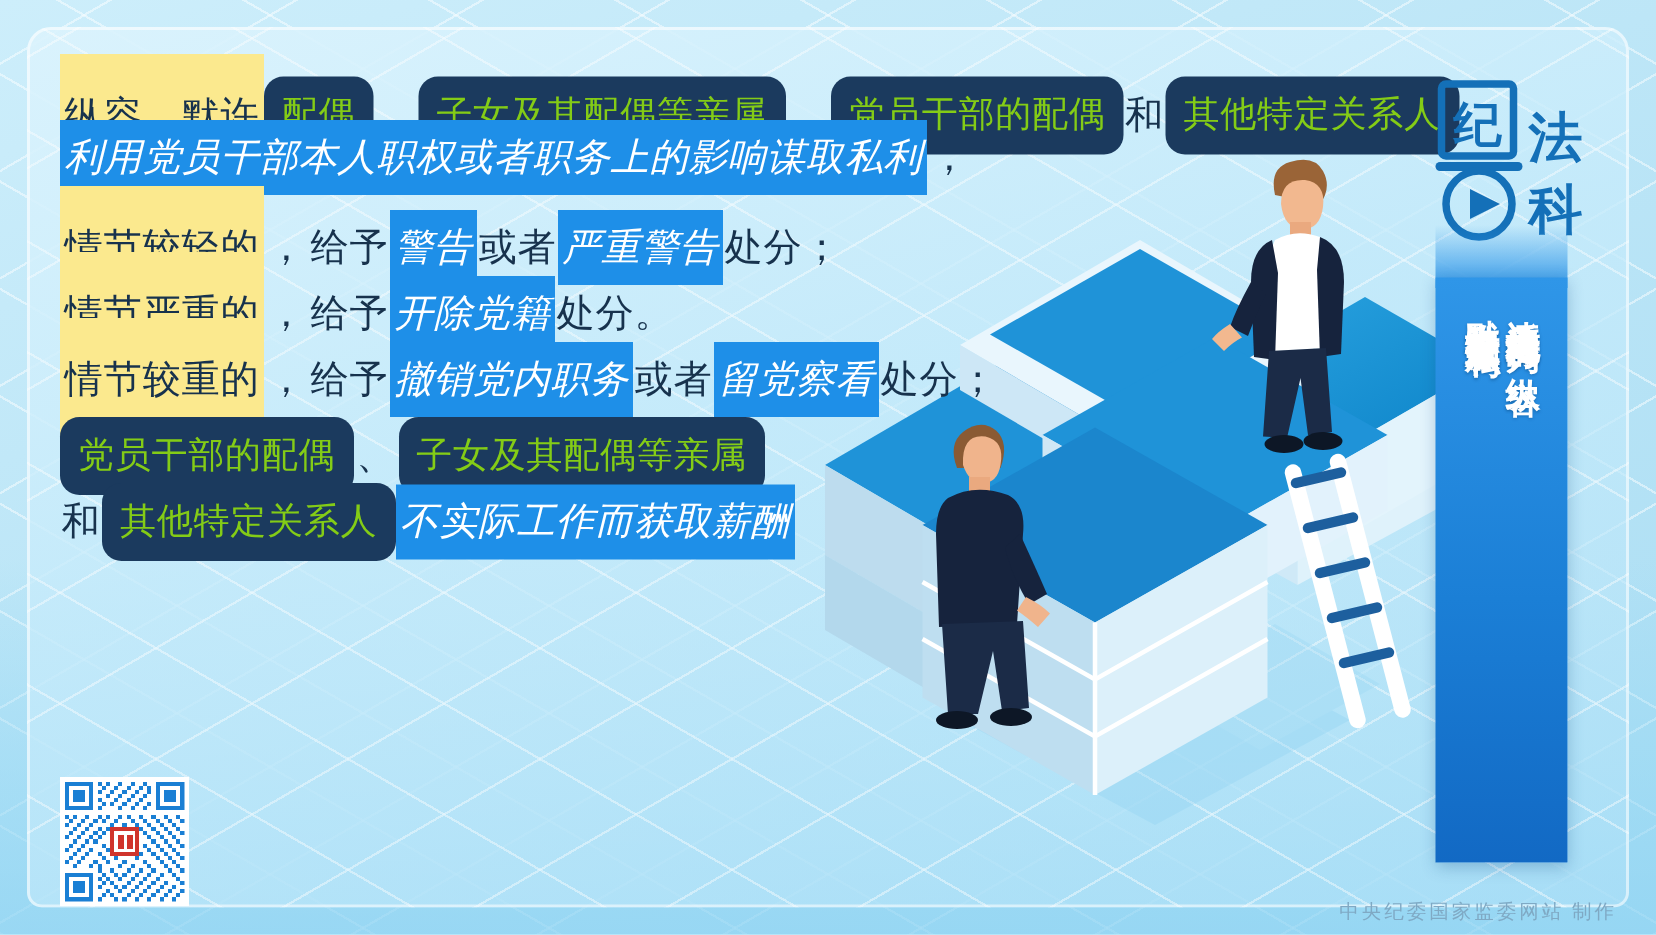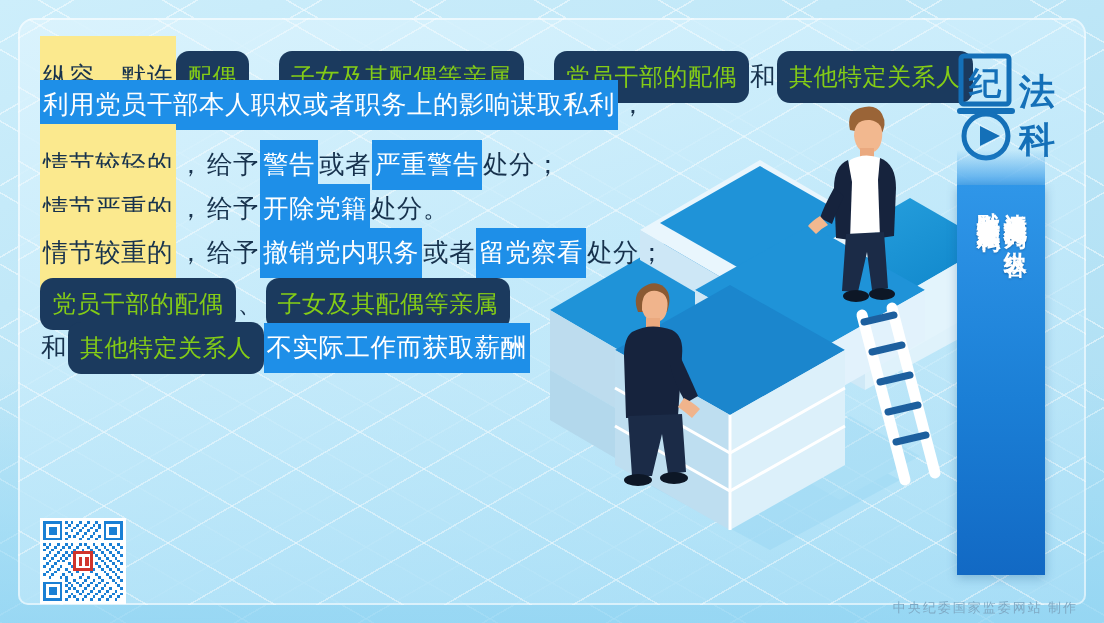--- a/index.html
+++ b/index.html
@@ -48,21 +48,21 @@
   .textblock{position:absolute;left:40px;top:36px;width:880px;}
   .para{margin:0 0 6px 0;}
   .line{
     display:block;white-space:nowrap;
     font-size:25.5px;line-height:44px;height:44px;
     color:#17324d;letter-spacing:.5px;
   }
   .line.gap{margin-top:22px;text-decoration:underline;}
   .seg{display:inline-block;vertical-align:middle;}
   .hl-yellow{background:#fbe98e;color:#17324d;padding:19px 3px;}
-  .hl-blue{background:#1e8fe8;color:#ffffff;padding:3px 3px;}
+  .hl-blue{background:#1e8fe8;color:#ffffff;padding:3px 3px;font-style:italic;}
   .pill{
     background:#1b3a5e;color:#84cc16;border-radius:13px;
     padding:4px 12px;font-size:24px;
   }
   .plain{color:#17324d;padding:3px 1px;}
   .punc{color:#17324d;padding:0 2px;}
 
   
   .vbanner{
     position:absolute;left:957px;top:185px;width:88px;height:390px;

